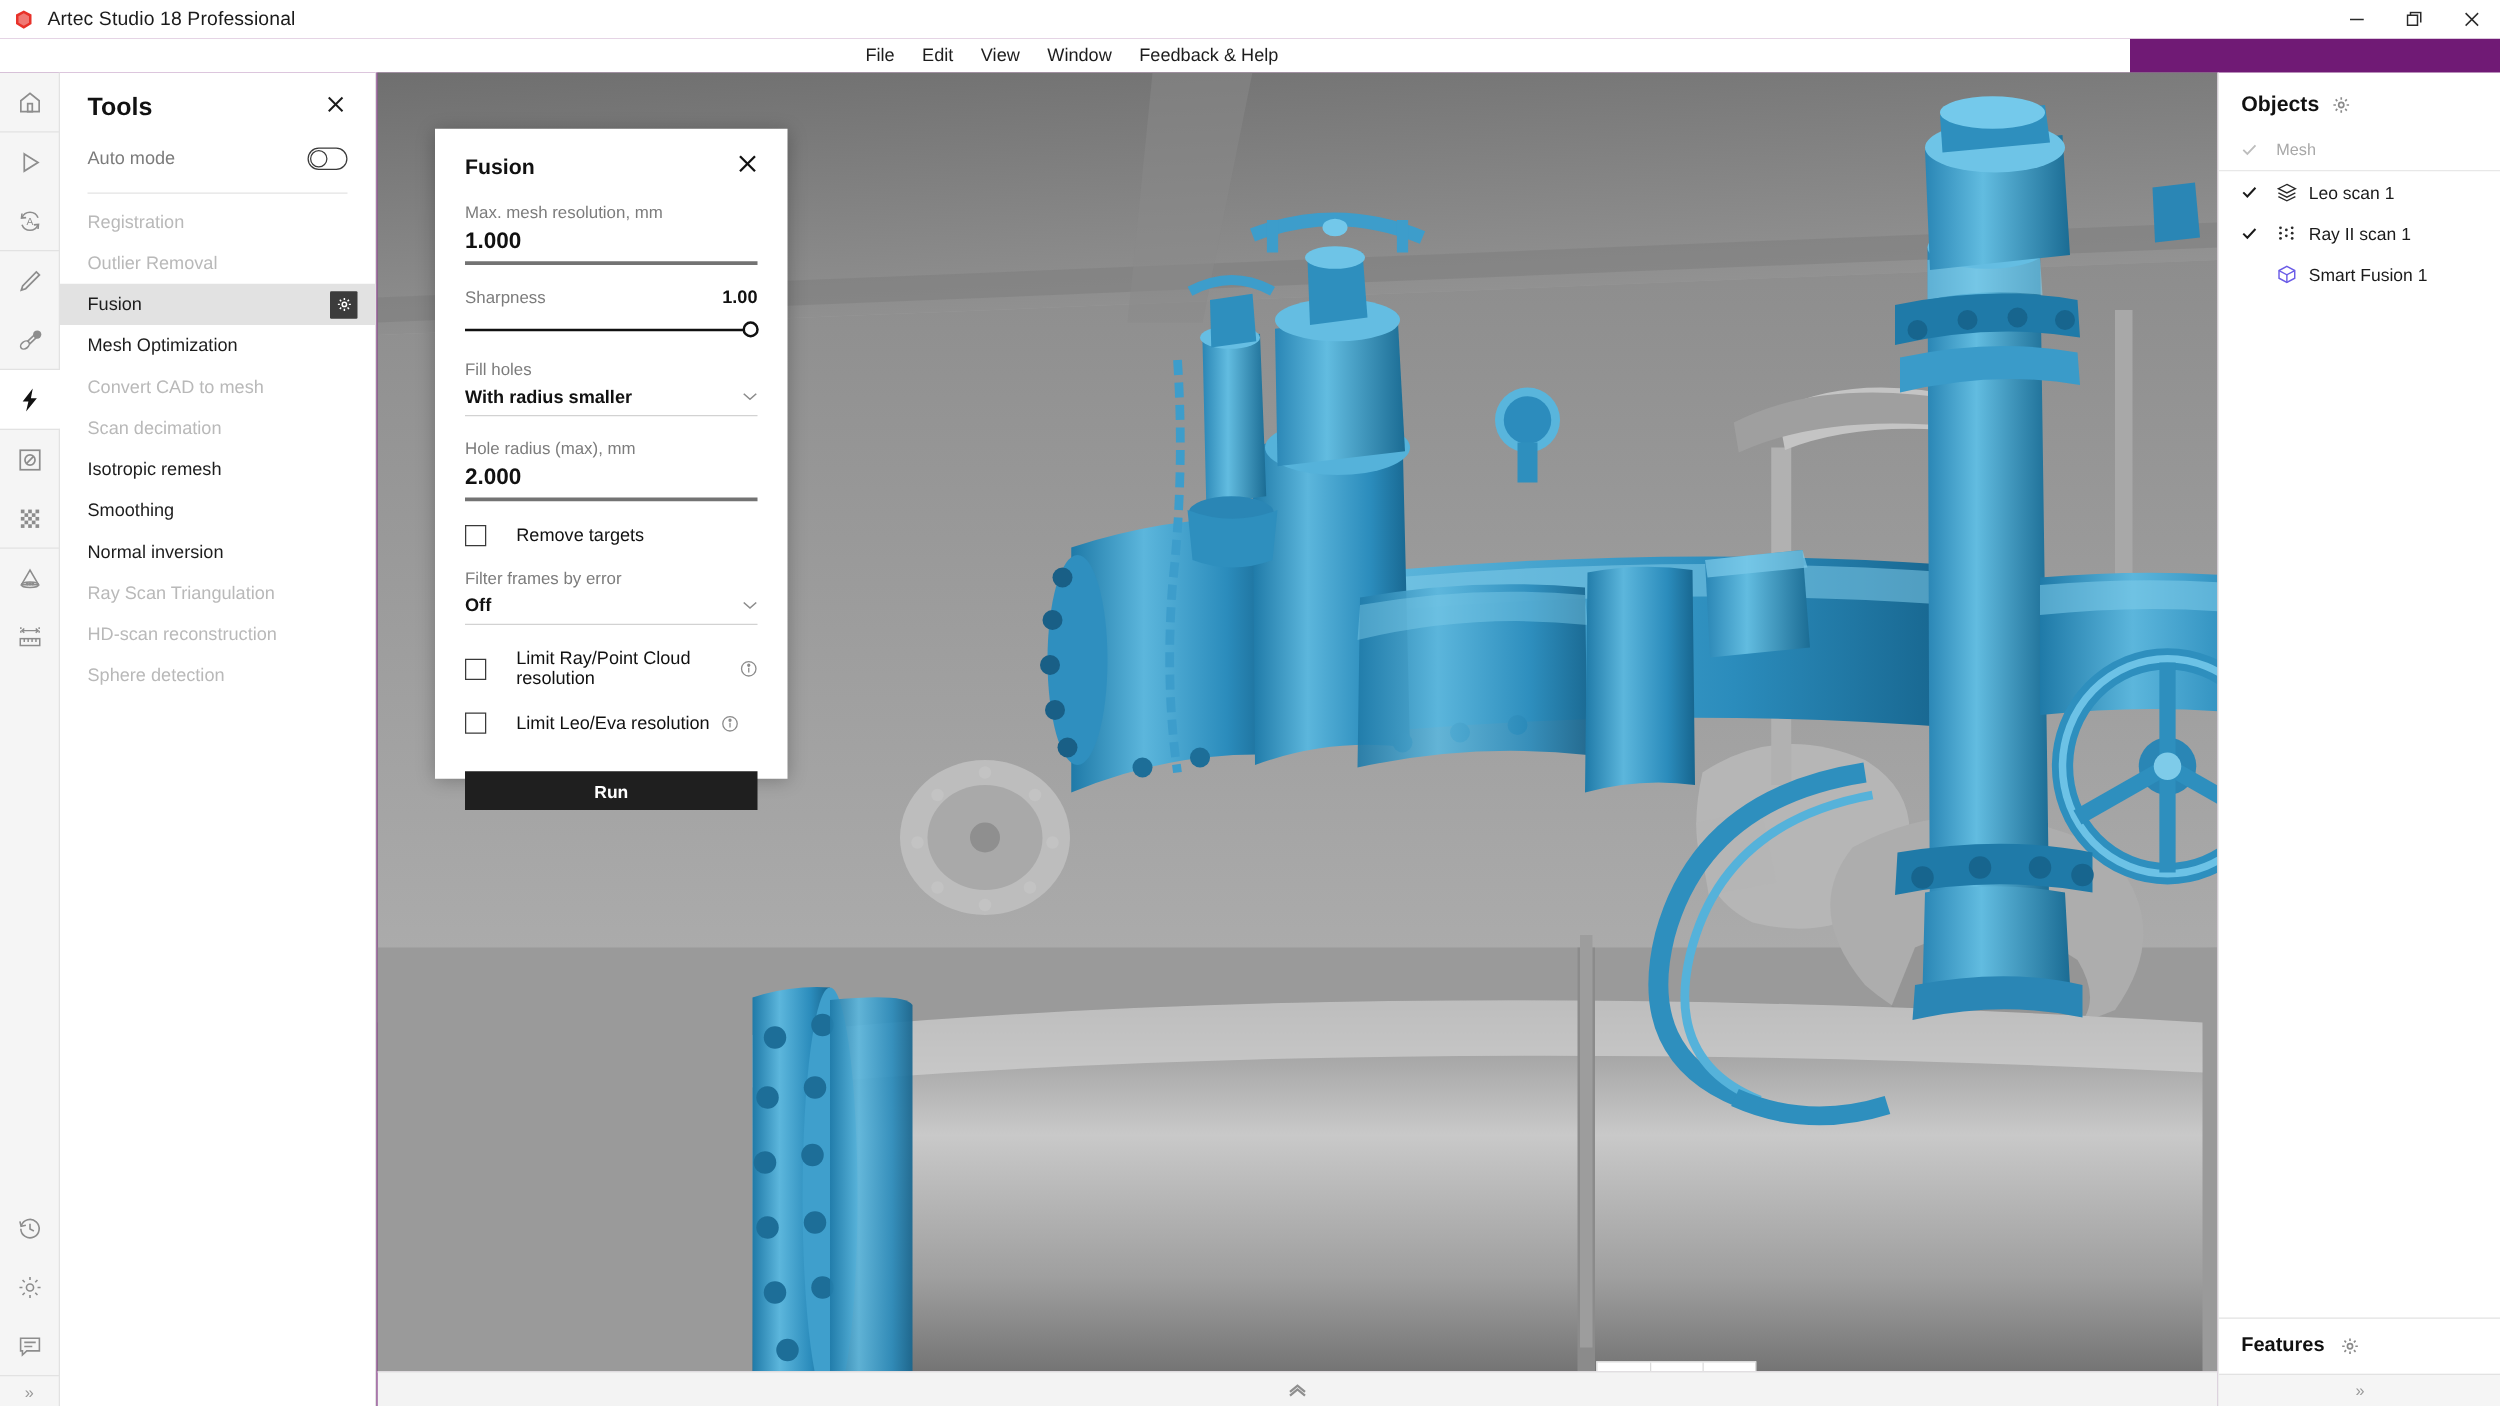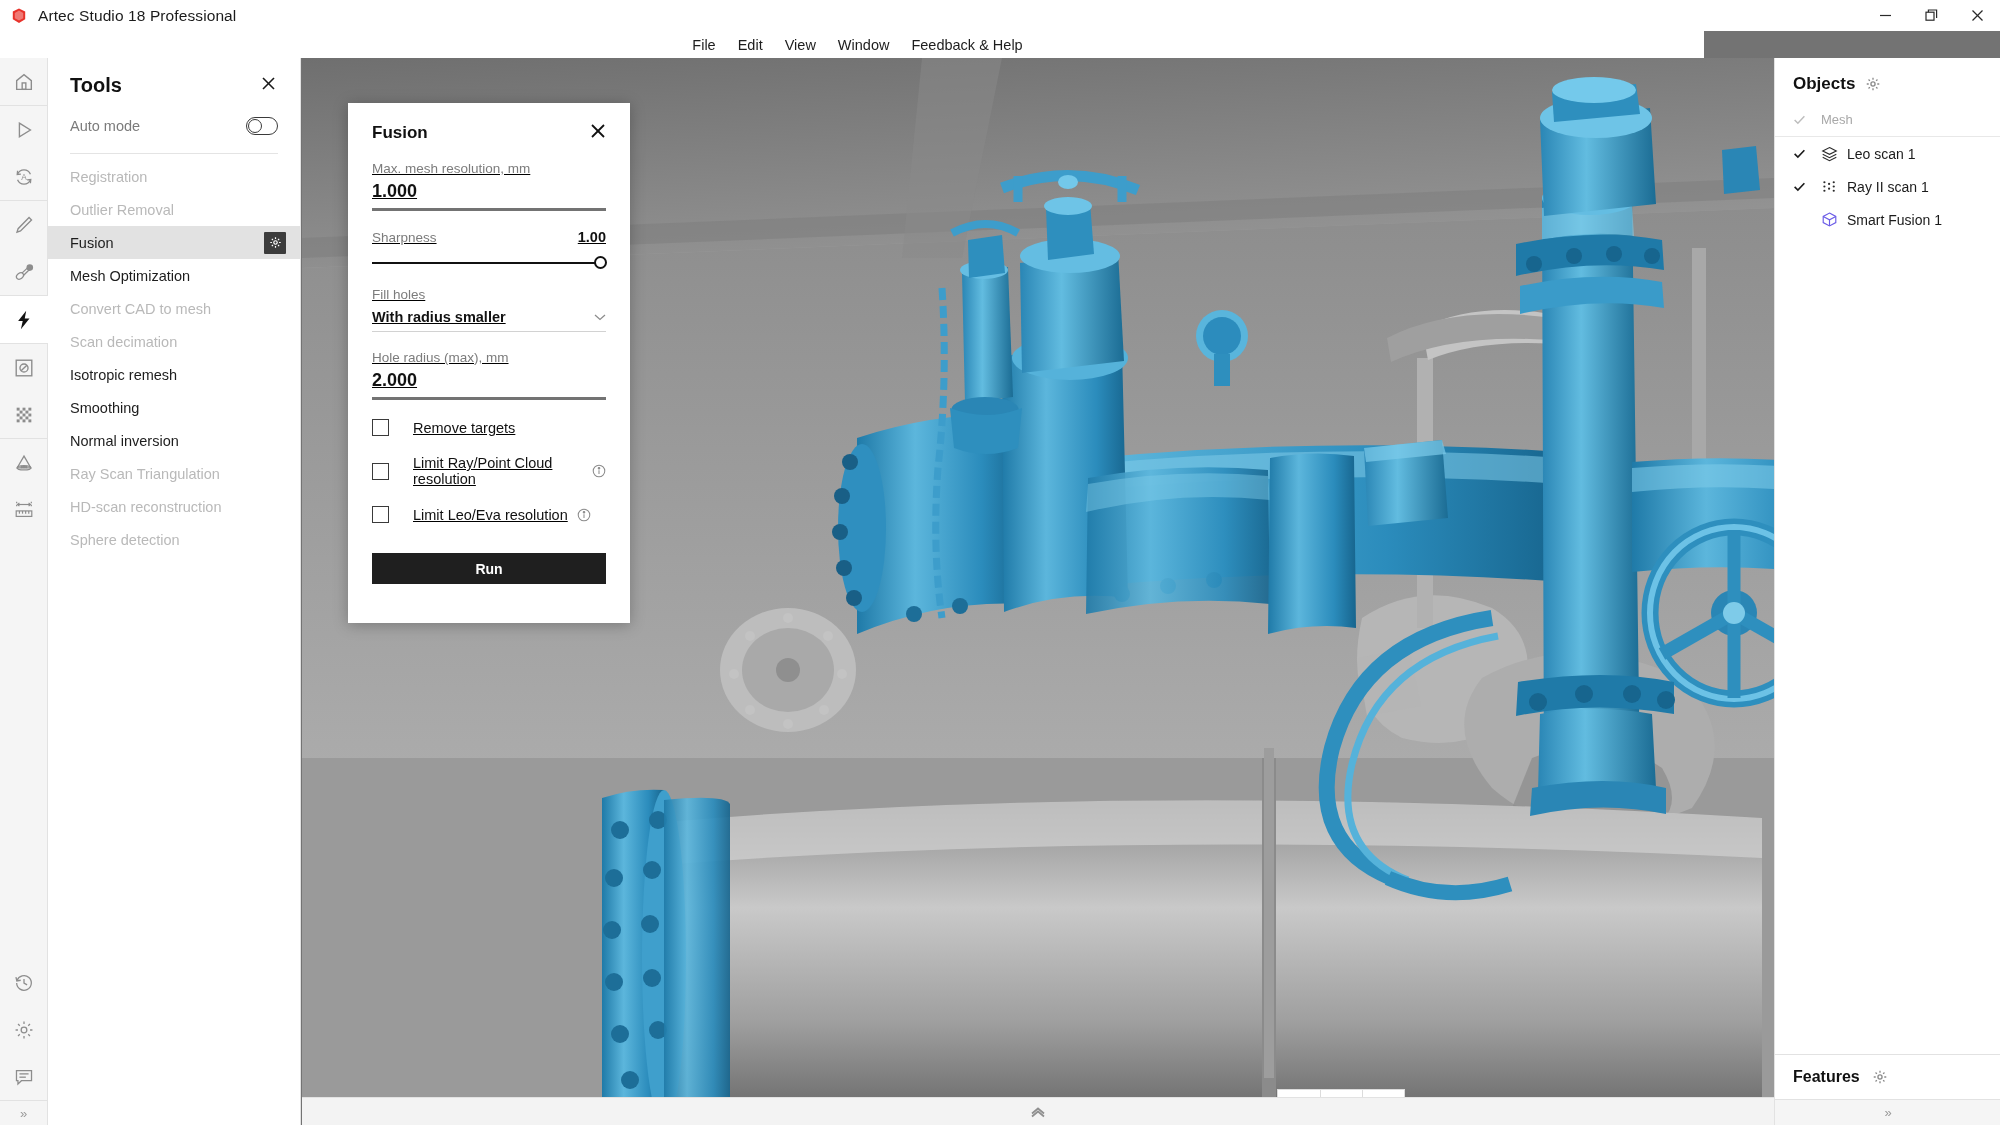--- a/index.html
+++ b/index.html
@@ -2,21 +2,21 @@
 <html><head>
 <meta charset="utf-8">
 <style>
   * { box-sizing: border-box; margin: 0; padding: 0; }
   html, body {
     width: 2000px; height: 1125px;
     font-family: "Liberation Sans", sans-serif;
     background: #ffffff;
     overflow: hidden;
   }
-  .app { position: relative; width: 2000px; height: 1125px; background:#737373; }
+  .app { position: relative; width: 2000px; height: 1125px; background:#701a75; }
 
   
   .titlebar {
     position:absolute; left:0; top:0; width:2000px; height:31px;
     background:#ffffff; display:flex; align-items:center;
   }
   .app-logo { margin-left:9px; width:20px; height:20px; display:flex; align-items:center; justify-content:center;}
   .app-title { margin-left:9px; font-size:15.5px; color:#1b1b1b; letter-spacing:.1px;}
   .win-ctrls { position:absolute; right:0; top:0; height:31px; display:flex; }
   .win-btn { width:46px; height:31px; display:flex; align-items:center; justify-content:center; color:#2a2a2a; }
@@ -84,21 +84,21 @@
   .vp-toolbar .tb-btn + .tb-btn { border-left:1px solid #dcdcdc; }
 
   
   .dialog {
     position:absolute; left:348px; top:103px; width:282px; height:520px;
     background:#ffffff; box-shadow:0 2px 14px rgba(0,0,0,.26);
   }
   .dlg-head { display:flex; align-items:center; justify-content:space-between; padding:20px 24px 0 24px; }
   .dlg-title { font-size:17px; font-weight:bold; color:#111; }
   .dlg-close { color:#111; cursor:pointer; }
-  .dlg-body { padding:0 24px;text-decoration:underline; }
+  .dlg-body { padding:0 24px; }
   .fld { margin-top:18px; }
   .fld-label { font-size:13.5px; color:#7c7c7c; }
   .fld-value { font-size:18px; font-weight:bold; color:#111; padding:5px 0 6px 0; border-bottom:3px solid #737373; }
   .fld-select { display:flex; align-items:flex-end; justify-content:space-between;
                 border-bottom:1px solid #d2d2d2; padding:5px 0 6px 0; }
   .fld-select .sv { font-size:14.5px; font-weight:bold; color:#111; }
   .fld-select .chev { color:#8c8c8c; }
   .slider-row { display:flex; align-items:baseline; justify-content:space-between; }
   .slider-row .sv { font-size:14.5px; font-weight:bold; color:#111; }
   .slider { position:relative; margin-top:12px; height:12px; }
@@ -629,20 +629,31 @@
       <div class="fld">
         <div class="fld-label">Hole radius (max), mm</div>
         <div class="fld-value">2.000</div>
       </div>
 
       <div class="chk-row">
         <span class="chk"></span>
         <span class="chk-label">Remove targets</span>
       </div>
 
+      <div class="fld">
+        <div class="fld-label">Filter frames by error</div>
+        <div class="fld-select">
+          <span class="sv">Off</span>
+          <span class="chev">
+            <svg width="12" height="8" viewBox="0 0 12 8" fill="none" stroke="currentColor" stroke-width="1.3">
+                <polyline points="1,2 6,6.4 11,2"></polyline>
+              </svg>
+          </span>
+        </div>
+      </div>
 
       <div class="chk-row">
         <span class="chk"></span>
         <span class="chk-label">Limit Ray/Point Cloud resolution</span>
         <span class="info-i">
           <svg width="14" height="14" viewBox="0 0 16 16" fill="none" stroke="currentColor" stroke-width="1.2">
             <circle cx="8" cy="8" r="6.6"></circle>
               <line x1="8" y1="7" x2="8" y2="11.4"></line>
               <circle cx="8" cy="4.8" r=".9" fill="currentColor"></circle>
           </svg>

